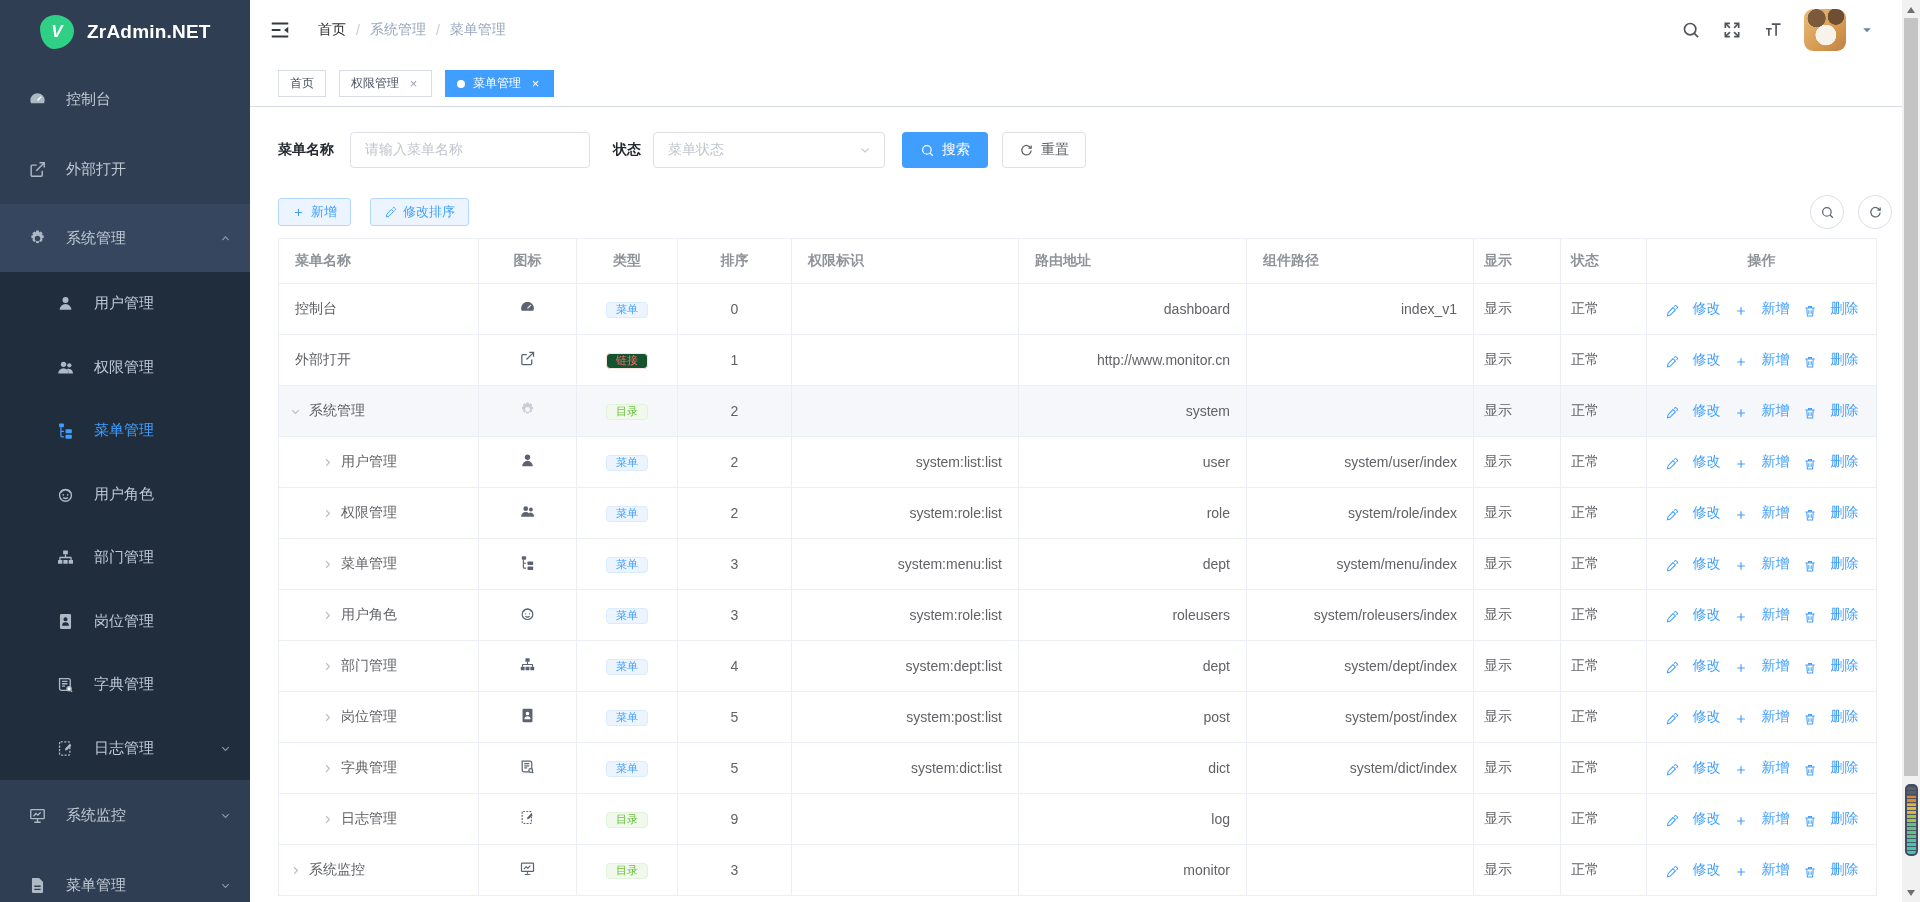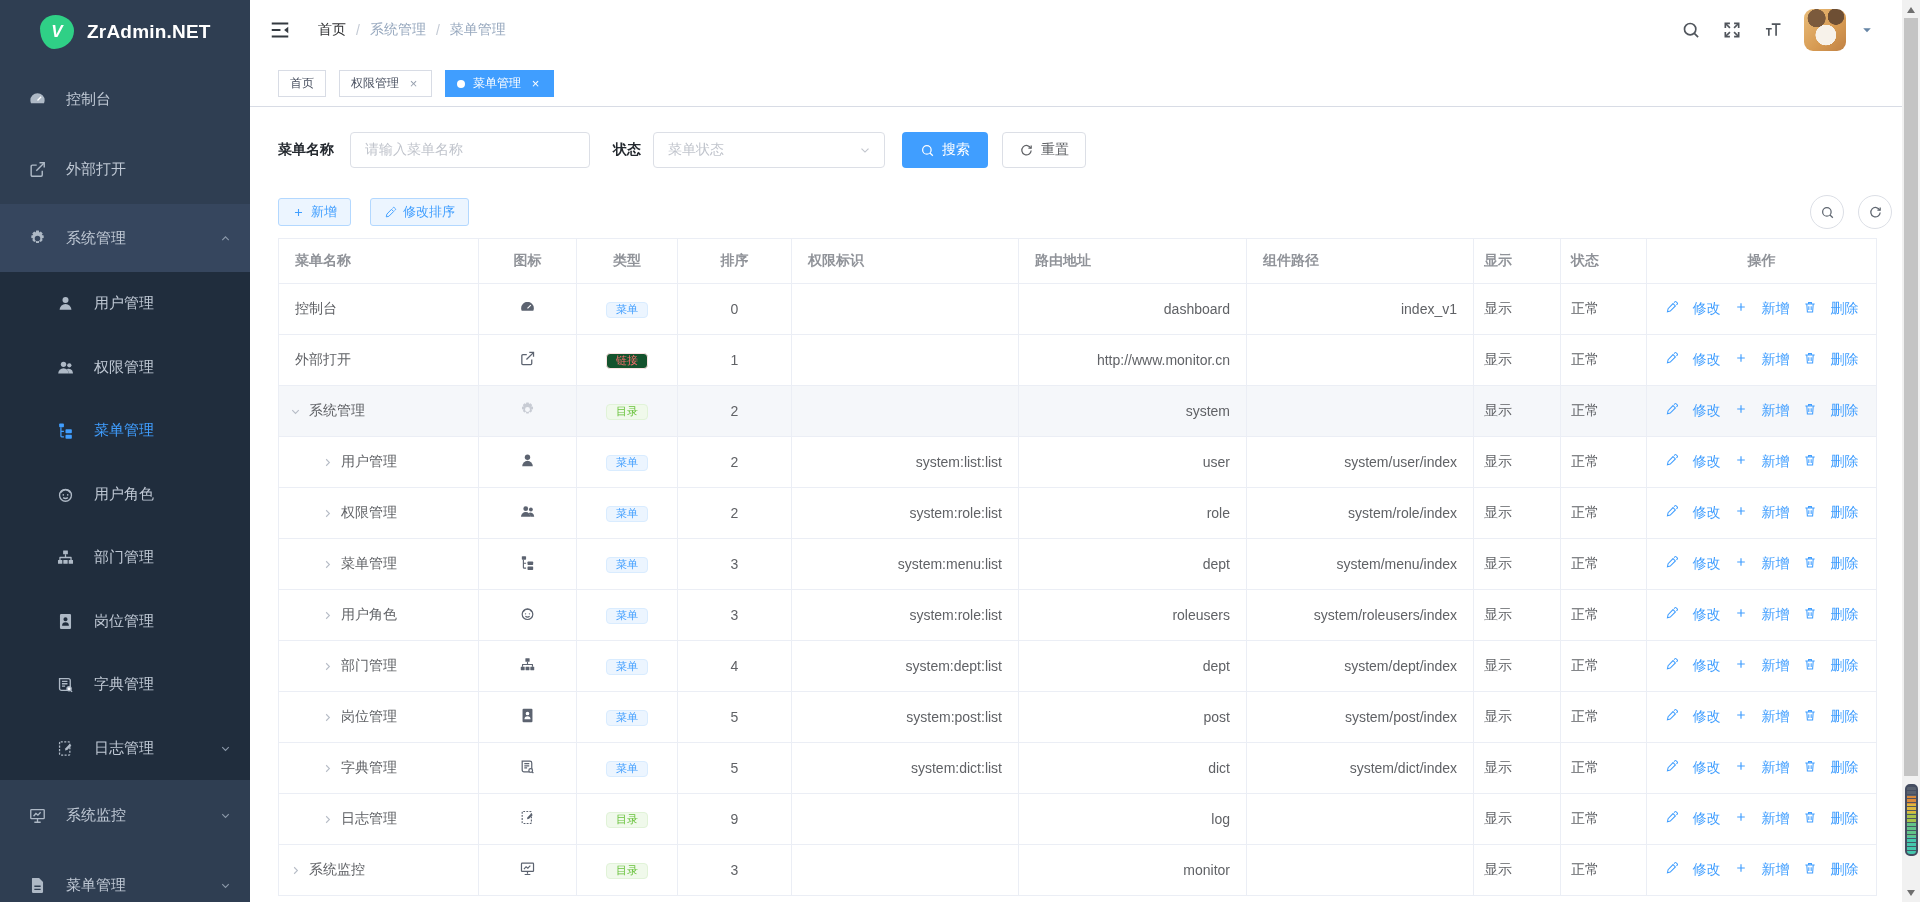--- a/index.html
+++ b/index.html
@@ -89,21 +89,21 @@
   .grid tr.hl td{background:#f5f7fa}
   .nw{display:flex;align-items:center;gap:7px}
   .nw.ind0{padding-left:16px}
   .nw.exp0{padding-left:10px}
   .nw.exp1{padding-left:42px}
   .exp-ic{width:13px;height:13px;color:#b6bcc6;flex-shrink:0;cursor:pointer}
   .row-ic{width:17px;height:17px;color:#5c6370;display:inline-block}
   .row-ic.light{color:#c8ccd4}
   .badge{display:inline-flex;align-items:center;height:16px;padding:0 9px;border-radius:4px;font-size:11px;border:1px solid}
   .ops{display:flex;justify-content:center;gap:13px}
-  .op{color:#409eff;display:inline-flex;align-items:flex-start;gap:14px;font-size:14px;cursor:pointer}
+  .op{color:#409eff;display:inline-flex;align-items:flex-end;gap:14px;font-size:14px;cursor:pointer}
   .op .bic{width:14px;height:14px}
 
   
   .scrollbar{position:absolute;right:0;top:0;width:18px;height:902px;background:#f1f1f1}
   .sb-arrow{position:absolute;left:0;width:18px;height:16px;display:flex;align-items:center;justify-content:center}
   .sb-arrow.up{top:2px}
   .sb-arrow.down{bottom:2px}
   .sb-arrow.up::after{content:"";border:4.5px solid transparent;border-bottom:6px solid #6f6f6f;margin-bottom:5px}
   .sb-arrow.down::after{content:"";border:4.5px solid transparent;border-top:6px solid #6f6f6f;margin-top:5px}
   .sb-thumb{position:absolute;top:18px;left:2px;width:14px;height:758px;background:#c4c4c4;cursor:grab}

